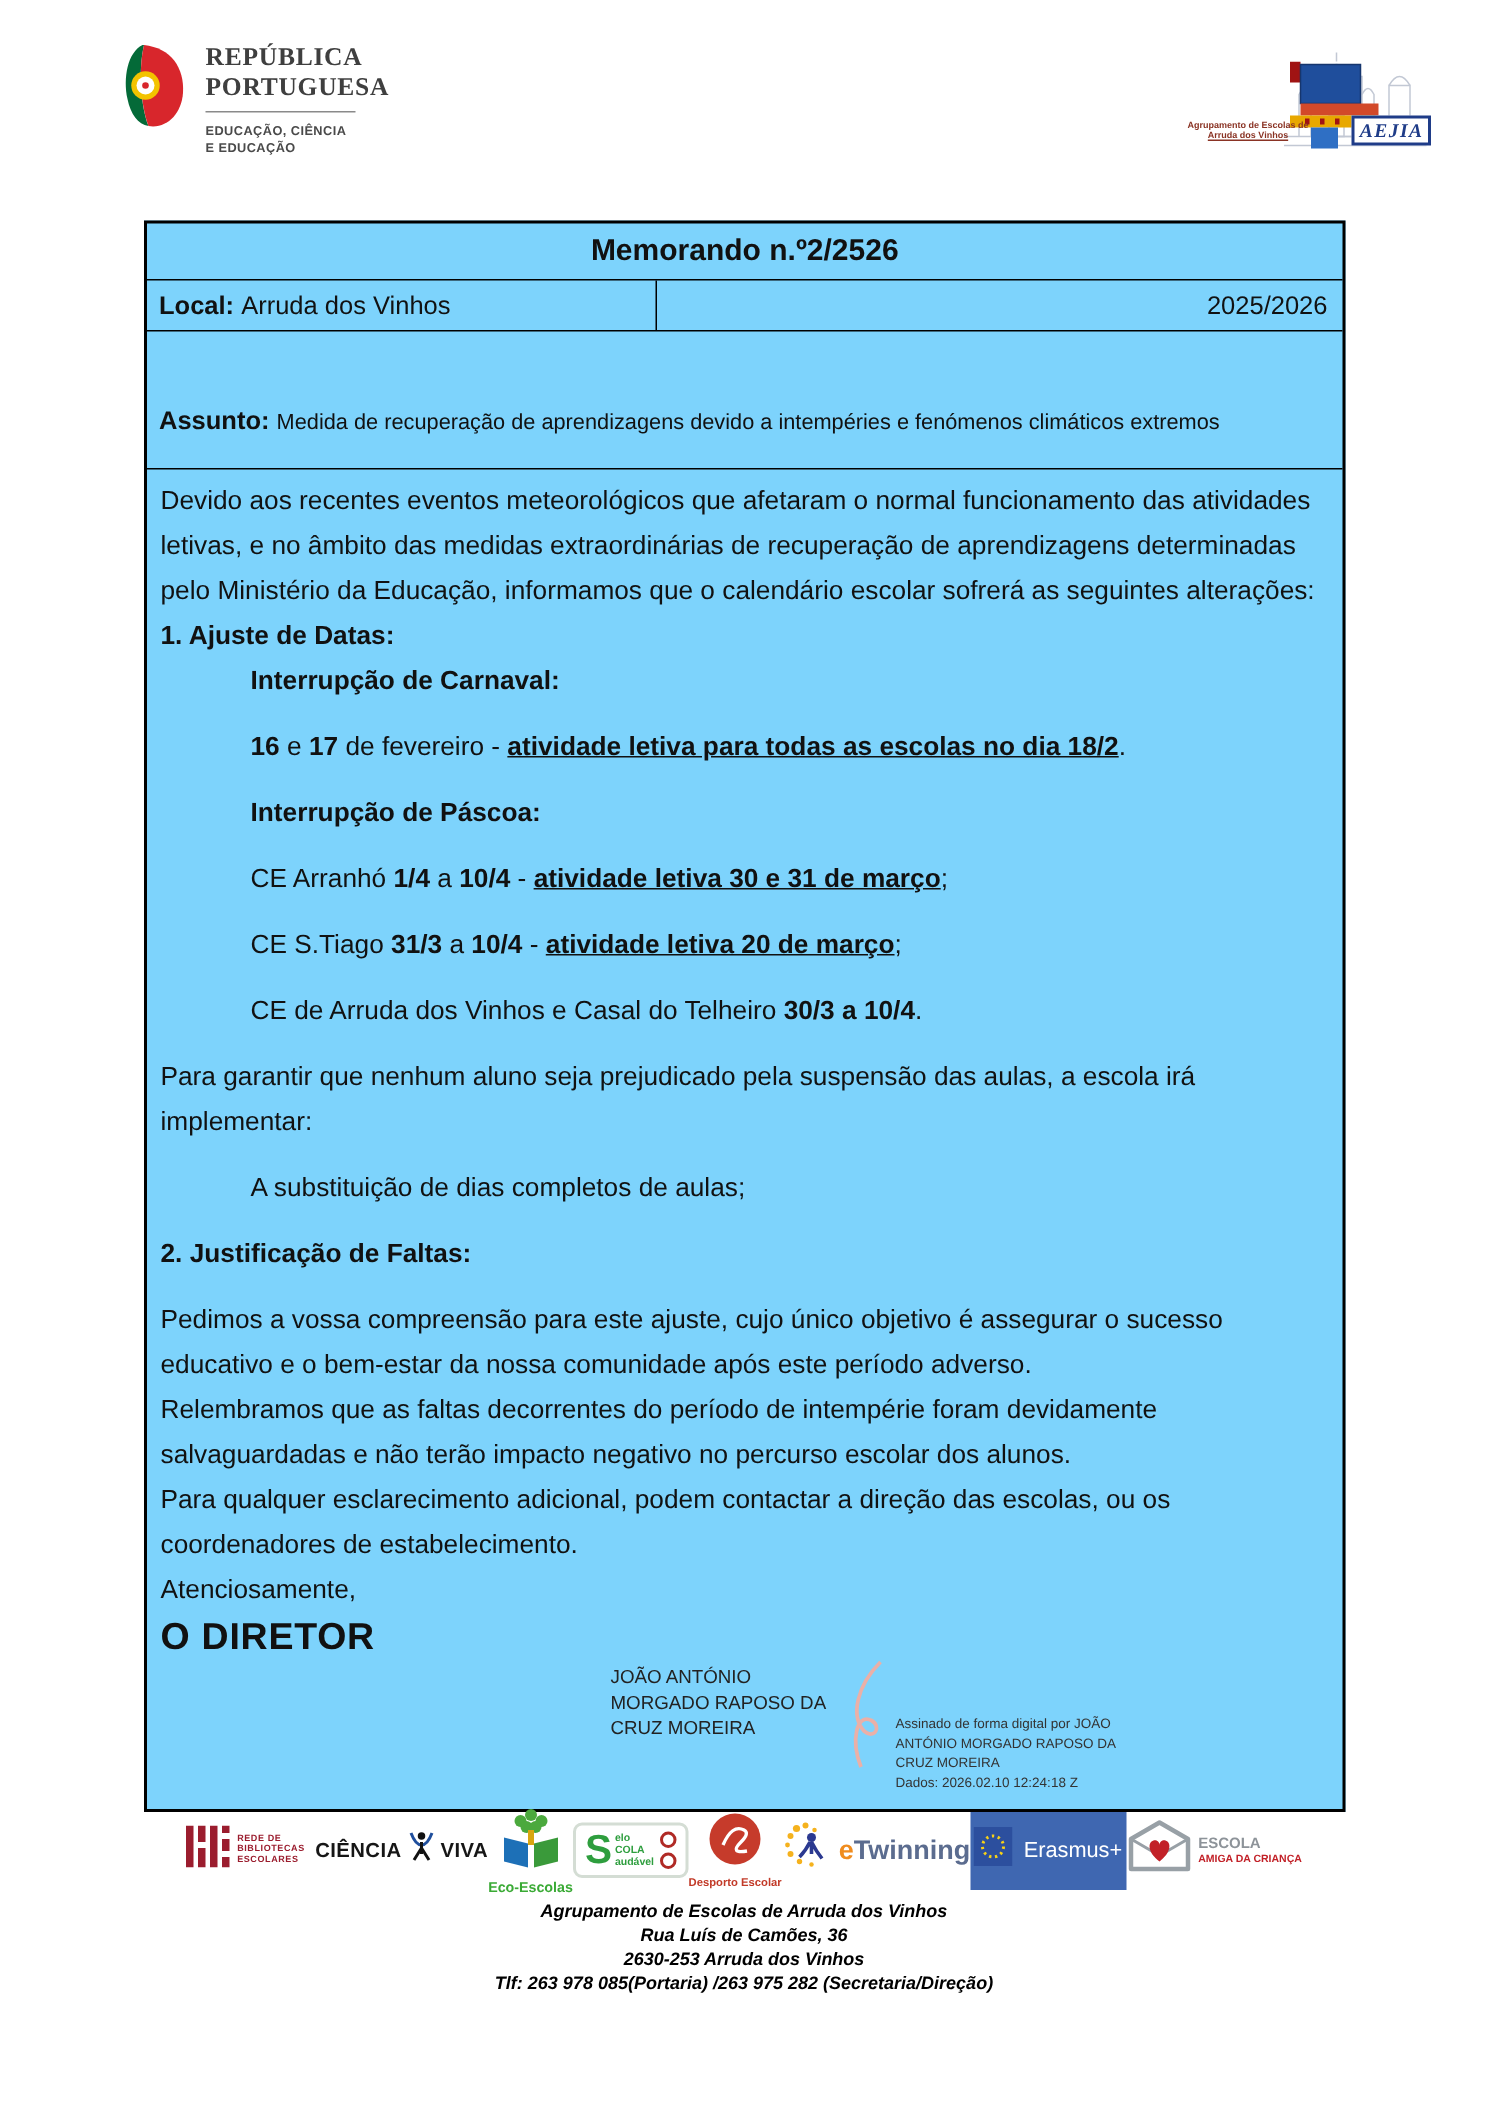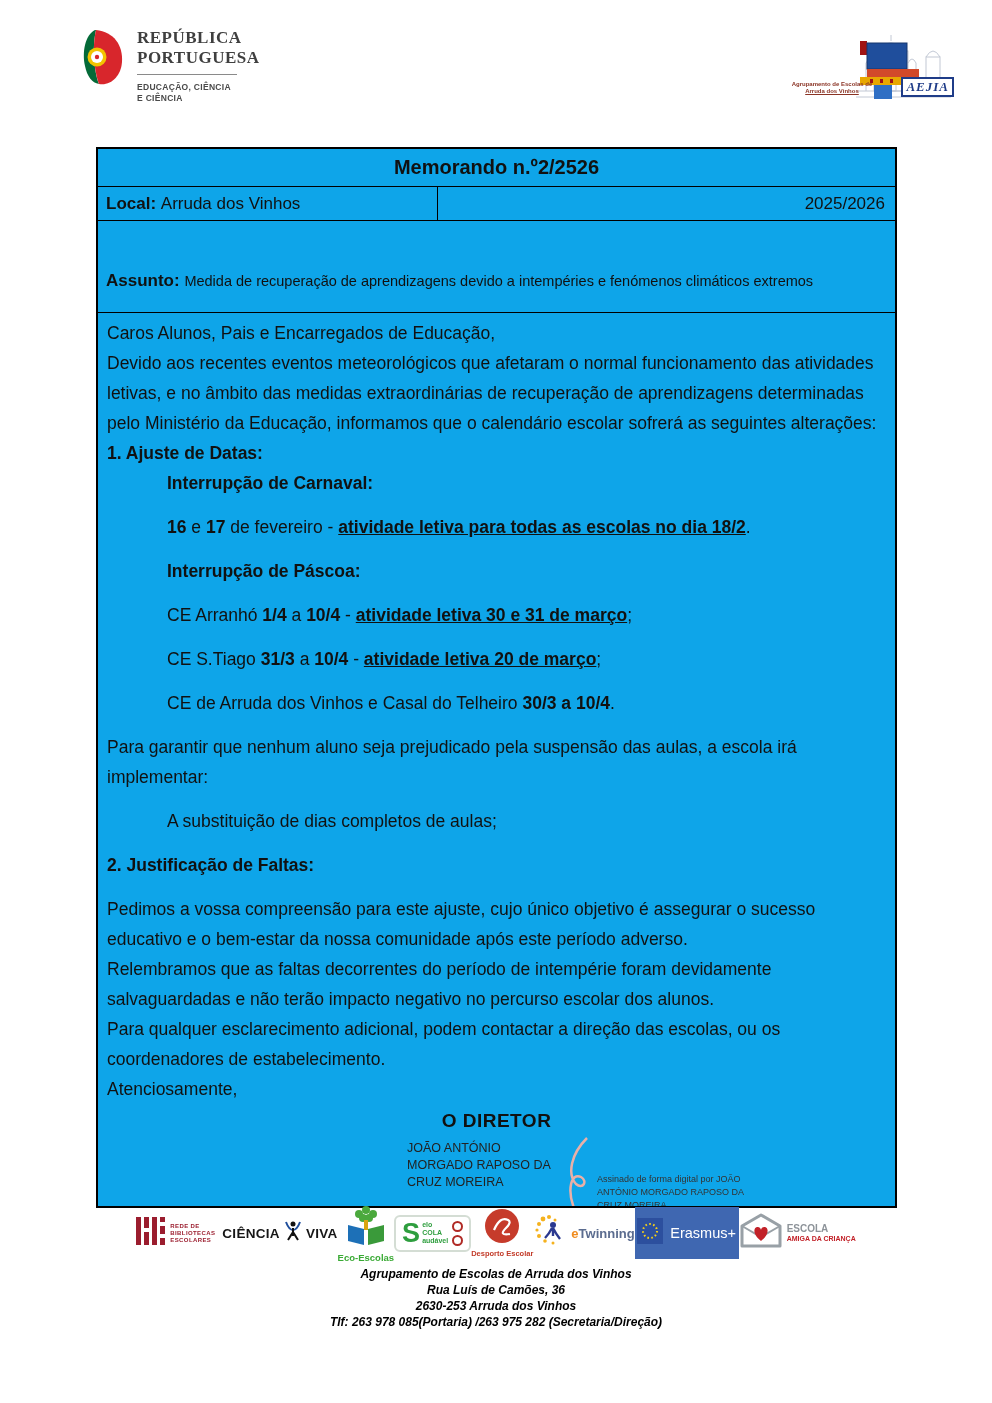--- a/index.html
+++ b/index.html
@@ -15,61 +15,61 @@
   .school-logo{position:absolute;left:788px;top:33px;width:168px;height:74px;}
   .school-sketch{position:absolute;right:0;top:0;}
   .school-flag{position:absolute;left:72px;top:8px;}
   .aejia-box{position:absolute;right:2px;bottom:10px;border:2px solid #1f3c88;background:#fff;
              padding:0 3px;font-family:"Liberation Serif",serif;font-weight:700;font-style:italic;
              font-size:13px;color:#1f3c88;letter-spacing:1px;line-height:16px;}
   .school-name{position:absolute;left:0;bottom:12px;width:88px;font-size:6px;color:#8a3324;
                text-align:center;line-height:7px;font-weight:700;}
 
   
-  .memo{position:absolute;left:96px;top:147px;width:801px;border:2px solid #000;box-sizing:border-box;background:#0ea5e9;}
+  .memo{position:absolute;left:96px;top:147px;width:801px;border:2px solid #000;box-sizing:border-box;background:#7dd3fc;}
   .row{box-sizing:border-box;}
   .row-title{height:38px;border-bottom:1.5px solid #000;display:flex;align-items:center;justify-content:center;
              font-size:20px;font-weight:700;}
   .row-info{display:flex;height:34px;border-bottom:1.5px solid #000;font-size:17px;}
   .cell{box-sizing:border-box;display:flex;align-items:center;padding:0 8px;}
   .cell-date{width:200px;border-right:1.5px solid #000;}
   .cell-local{width:340px;border-right:1.5px solid #000;}
   .cell-year{flex:1;justify-content:flex-end;padding-right:10px;}
   .row-subject{min-height:45px;border-bottom:1.5px solid #000;padding:3px 8px;font-size:17px;line-height:20px;margin-top:47px;}
   .subject-value{font-size:14.5px;}
   .row-body{height:893px;padding:5px 9px 0;overflow:hidden;font-size:17.5px;line-height:30px;}
 
   .p{margin:0;}
   .gap{margin:14px 0;}
   .ind{padding-left:60px;}
   .b{font-weight:700;}
   .u{text-decoration:underline;}
 
   
-  .director{margin-top:4px;text-align:center;font-size:19px;font-weight:600;letter-spacing:.5px;line-height:26px;}
+  .director{margin-top:4px;font-size:25px;font-weight:600;letter-spacing:.5px;line-height:26px;}
   .sigrow{display:flex;margin-left:300px;align-items:flex-start;}
   .signame{width:152px;font-size:12.5px;line-height:17px;color:#222;padding-top:6px;}
   .sigribbon{width:34px;height:76px;flex:0 0 auto;margin:0 2px;}
   .sigdigital{width:168px;font-size:9px;line-height:13px;color:#333;padding-top:5px;margin-top:34px;}
 
   
   .logos{position:absolute;left:0;top:1203px;width:100%;display:flex;justify-content:center;align-items:center;}
   .logo{display:flex;align-items:center;gap:4px;}
   .rbe-text{width:52px;font-size:6px;line-height:7px;color:#9b1d2e;font-weight:700;letter-spacing:.4px;}
   .cv-text{font-size:13.5px;font-weight:800;color:#161616;letter-spacing:.3px;}
   .eco{flex-direction:column;gap:1px;}
   .eco-text{font-size:9.5px;font-weight:700;color:#3aaa35;}
   .selo{border:2px solid #d4ddd4;border-radius:6px;background:#fff;padding:3px 6px;display:flex;align-items:center;gap:2px;}
   .selo-s{font-size:27px;font-weight:800;color:#2e9e3e;line-height:27px;}
   .selo-col{font-size:7px;line-height:8px;font-weight:700;color:#2e9e3e;}
   .selo-dots{display:flex;flex-direction:column;gap:3px;margin-left:2px;}
   .selo-dot{width:7px;height:7px;border:2px solid #b02a25;border-radius:50%;}
   .desporto{flex-direction:column;gap:1px;}
   .desporto-label{font-size:7.5px;font-weight:700;color:#c23a28;}
-  .etw-text{font-size:13px;font-weight:700;color:#5b6c8f;}
+  .etw-text{font-size:18px;font-weight:700;color:#5b6c8f;}
   .etw-e{color:#f08c1e;}
   .erasmus{background:#3f67b1;width:104px;height:52px;display:flex;align-items:center;justify-content:center;gap:7px;}
   .erasmus-text{color:#fff;font-size:14.5px;font-weight:400;}
   .amiga-text1{font-size:10px;font-weight:700;color:#8d9399;line-height:11px;}
   .amiga-text2{font-size:7px;font-weight:700;color:#c22128;line-height:9px;}
 
   .address{position:absolute;left:0;top:1266px;width:100%;text-align:center;
            font-style:italic;font-weight:600;font-size:12px;line-height:16px;color:#000;}
 </style>
 </head>
@@ -85,21 +85,21 @@
         <circle cx="17" cy="29" r="9.5" fill="#f3c300"></circle>
         <circle cx="17" cy="29" r="6" fill="#fff"></circle>
         <circle cx="17" cy="29" r="2.2" fill="#d8262c"></circle>
       </svg>
     </span>
     <span class="gov-text">
       <span class="l1">REPÚBLICA</span><br>
       <span class="l1">PORTUGUESA</span>
       <span class="gov-rule" style="display:block"></span>
       <span class="gov-dept" style="display:block">EDUCAÇÃO, CIÊNCIA</span>
-      <span class="gov-dept" style="display:block">E CIÊNCIA</span>
+      <span class="gov-dept" style="display:block">E EDUCAÇÃO</span>
     </span>
   </div>
 
   <div class="school-logo">
     <span class="school-sketch">
       <svg width="110" height="74" viewBox="0 0 110 74">
         <g stroke="#aeb6c6" stroke-width="1" fill="none" opacity="0.75">
           <path d="M30 18 Q45 2 60 18"></path>
           <path d="M36 18 Q45 8 54 18"></path>
           <line x1="45" y1="2" x2="45" y2="8"></line>
@@ -143,21 +143,20 @@
       </div>
       <div class="cell cell-year">2025/2026</div>
     </div>
 
     <div class="row row-subject">
       <span class="b">Assunto:</span>
       <span class="subject-value">Medida de recuperação de aprendizagens devido a intempéries e fenómenos climáticos extremos</span>
     </div>
 
     <div class="row row-body">
-      <p class="p">Caros Alunos, Pais e Encarregados de Educação,</p>
       <p class="p">Devido aos recentes eventos meteorológicos que afetaram o normal funcionamento das atividades letivas, e no âmbito das medidas extraordinárias de recuperação de aprendizagens determinadas pelo Ministério da Educação, informamos que o calendário escolar sofrerá as seguintes alterações:</p>
       <p class="p b">1. Ajuste de Datas:</p>
       <p class="p b ind">Interrupção de Carnaval:</p>
       <p class="p gap ind"><span class="b">16</span><span> e </span><span class="b">17</span><span> de fevereiro - </span><span class="b u">atividade letiva para todas as escolas no dia 18/2</span><span>.</span></p>
       <p class="p b gap ind">Interrupção de Páscoa:</p>
       <p class="p gap ind"><span> CE Arranhó </span><span class="b">1/4</span><span> a </span><span class="b">10/4</span><span> - </span><span class="b u">atividade letiva 30 e 31 de março</span><span>;</span></p>
       <p class="p gap ind"><span>CE S.Tiago </span><span class="b">31/3</span><span> a </span><span class="b">10/4</span><span> - </span><span class="b u">atividade letiva 20 de março</span><span>;</span></p>
       <p class="p gap ind"><span>CE de Arruda dos Vinhos e Casal do Telheiro </span><span class="b">30/3 a 10/4</span><span>.</span></p>
       <p class="p gap">Para garantir que nenhum aluno seja prejudicado pela suspensão das aulas, a escola irá implementar:</p>
       <p class="p ind">A substituição de dias completos de aulas;</p>

